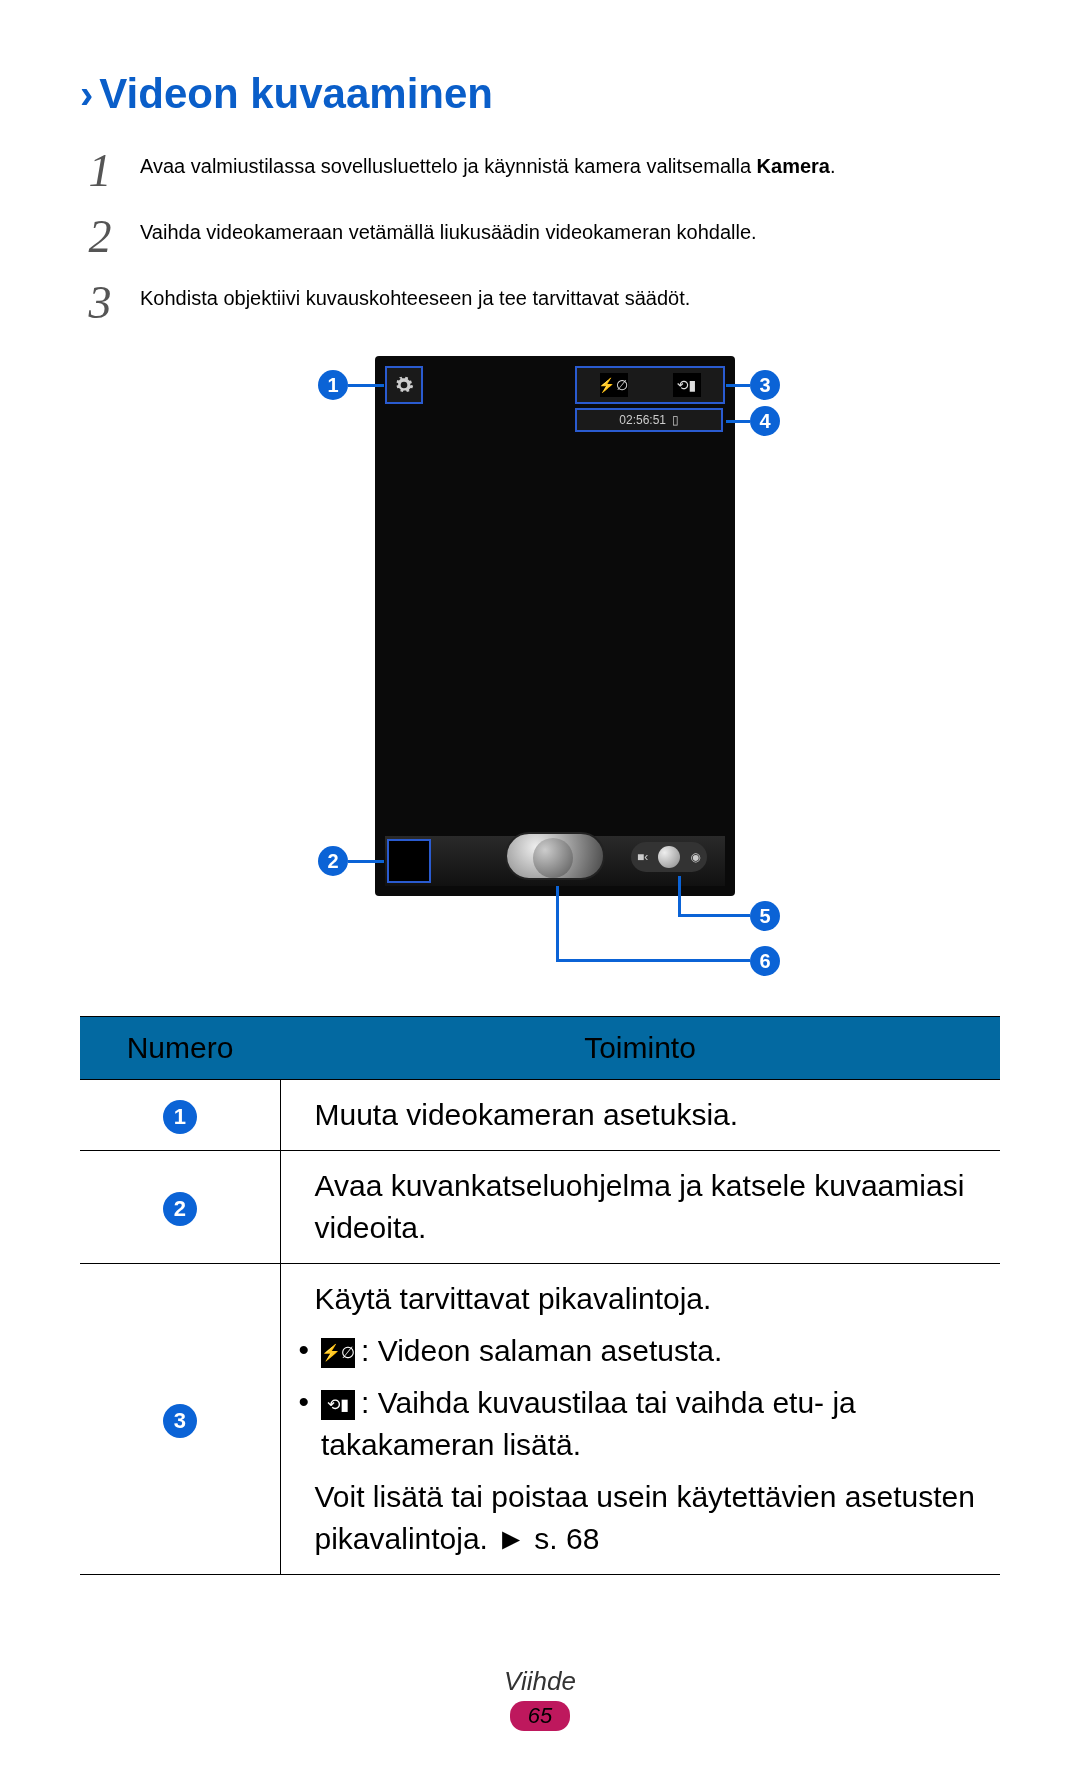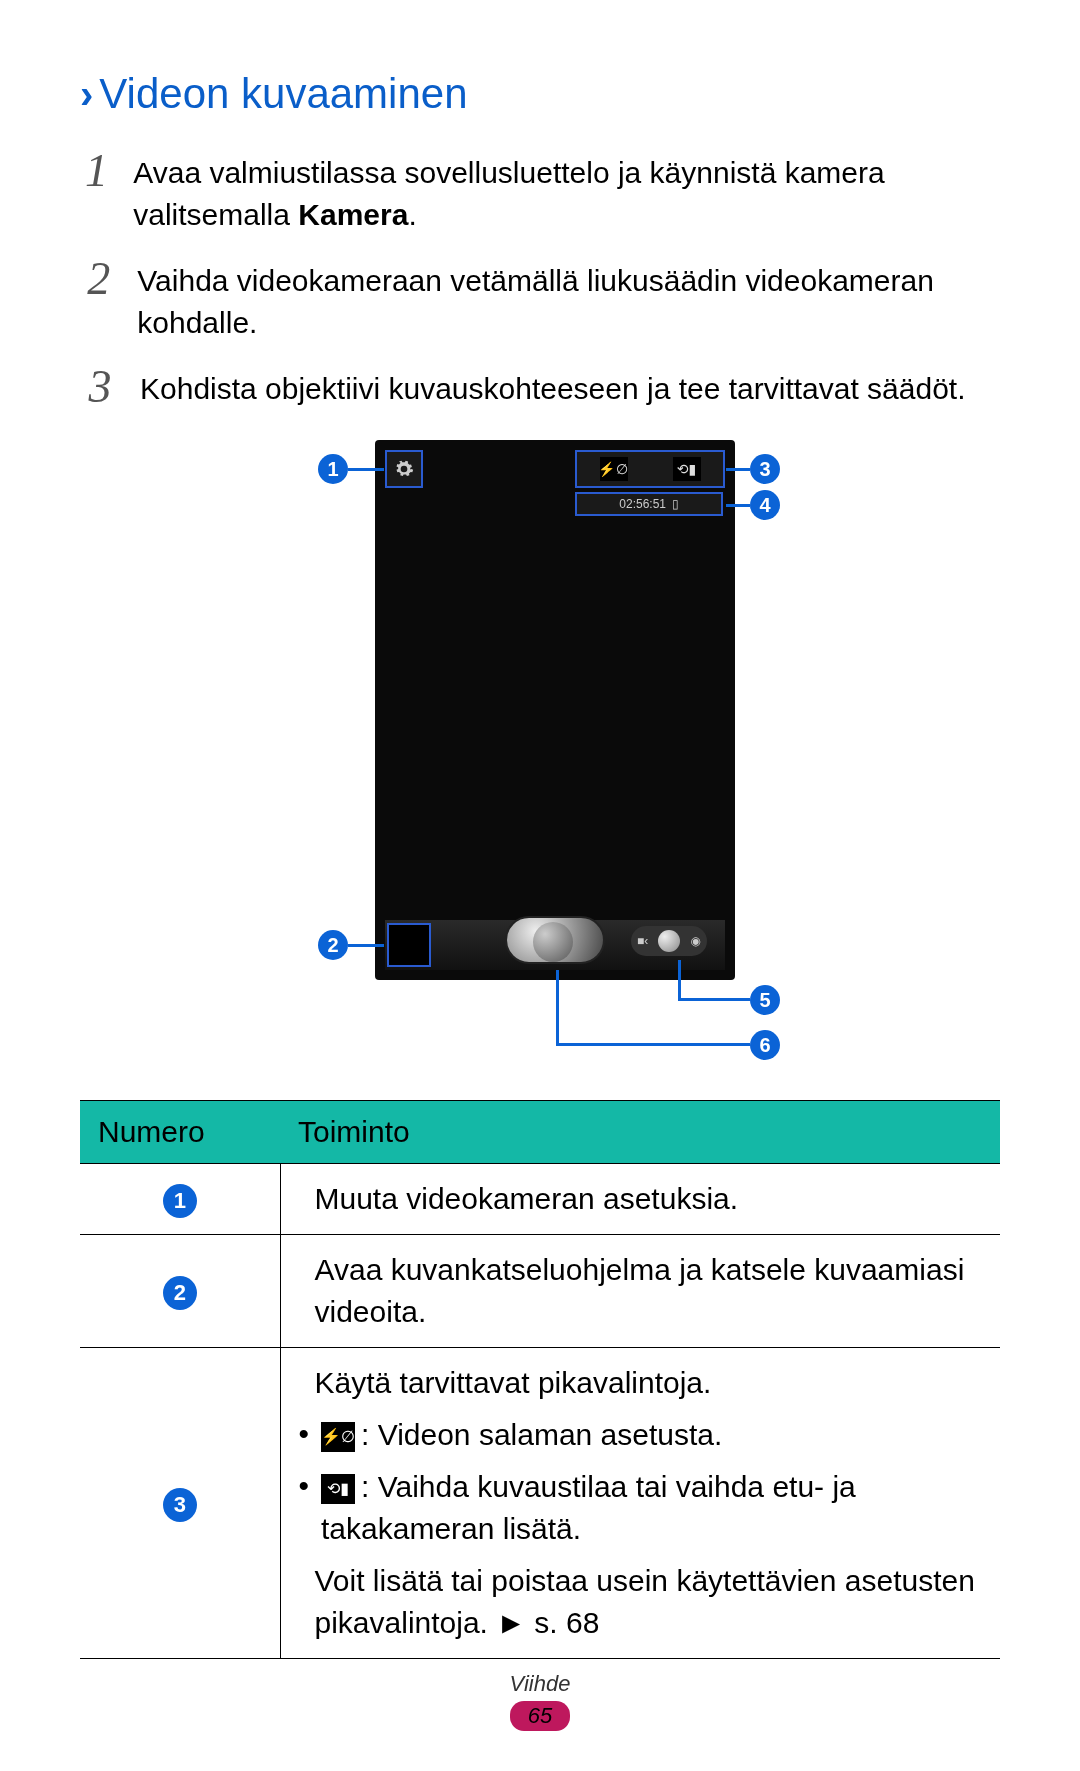--- a/index.html
+++ b/index.html
@@ -18,21 +18,21 @@
     gap: 6px;
     margin-bottom: 30px;
   }
   .chevron {
     color: #0a5ec9;
     font-size: 40px;
     font-weight: bold;
   }
   .heading-text {
     font-size: 42px;
-    font-weight: normal;
+    font-weight: bold;
     color: #0a5ec9;
   }
   .steps {
     margin-left: 0;
     margin-bottom: 30px;
   }
   .step {
     display: flex;
     gap: 20px;
     margin-bottom: 20px;
@@ -40,21 +40,21 @@
   .step-num {
     font-size: 46px;
     font-style: italic;
     font-family: "Times New Roman", serif;
     color: #555;
     width: 40px;
     text-align: center;
     line-height: 1;
   }
   .step-text {
-    font-size: 30px;
+    font-size: 20px;
     line-height: 1.4;
     padding-top: 4px;
   }
   .step-text b { font-weight: bold; }
 
   
   .figure-wrap {
     display: flex;
     justify-content: center;
     margin-bottom: 40px;
@@ -180,22 +180,23 @@
     font-size: 30px;
   }
   table.functions th, table.functions td {
     border-top: 1.5px solid #000;
     border-bottom: 1.5px solid #000;
     padding: 14px 18px;
     text-align: left;
     vertical-align: middle;
   }
   table.functions th {
-    background: #14b8a6;
+    background: #0369a1;
     font-weight: normal;
+    text-align: center;
   }
   table.functions td:first-child {
     border-right: 1.5px solid #000;
     width: 200px;
     text-align: center;
   }
   .bullet-circle {
     display: inline-flex;
     width: 34px; height: 34px;
     border-radius: 50%;
@@ -222,21 +223,21 @@
 
   
   .footer {
     position: absolute;
     bottom: 40px;
     left: 0; right: 0;
     text-align: center;
   }
   .footer .cat {
     font-style: italic;
-    font-size: 22px;
+    font-size: 26px;
     color: #333;
     margin-bottom: 4px;
   }
   .footer .pg {
     display: inline-block;
     background: #be185d;
     border-radius: 14px;
     padding: 2px 18px;
     font-size: 22px;
     font-style: italic;

